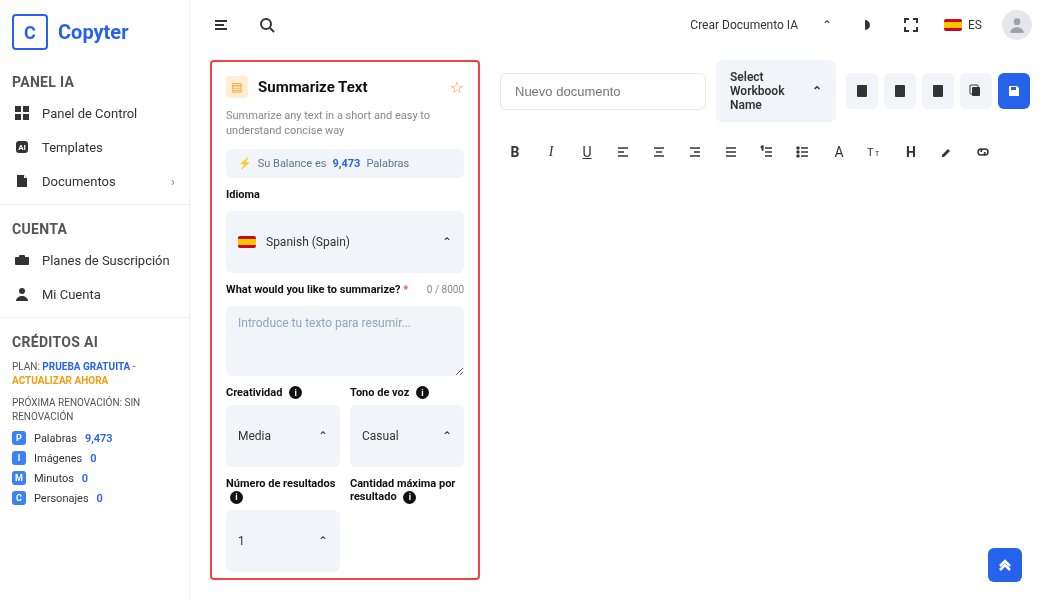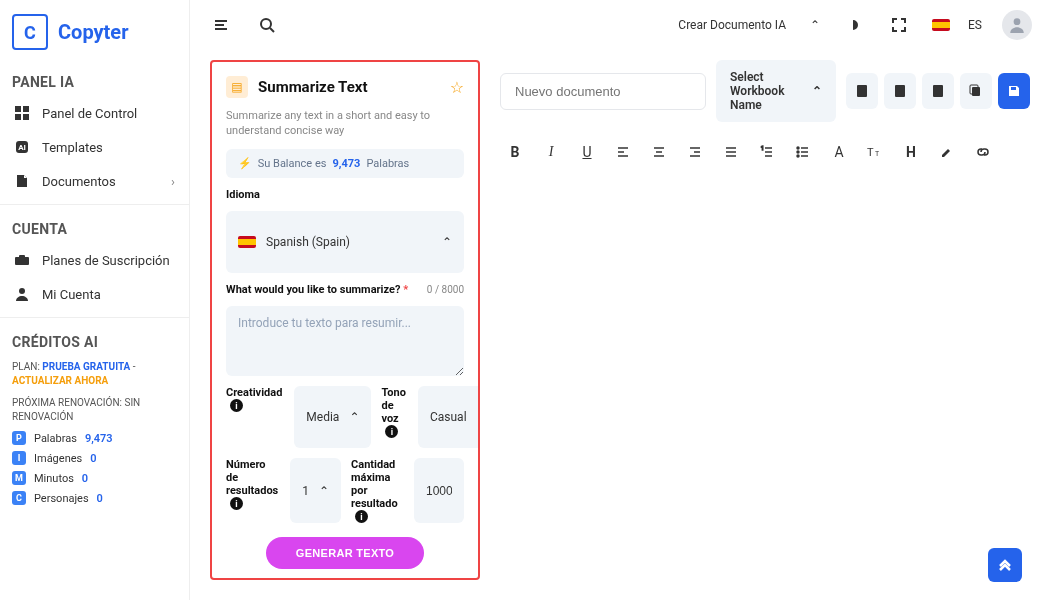--- a/index.html
+++ b/index.html
@@ -45,21 +45,21 @@
   .field-label { font-size: 11px; font-weight: 700; color: #111; }
   .field-label .req { color: #ef4444; }
   .field-label .info { display:inline-flex; width:13px;height:13px;border-radius:50%;background:#111;color:#fff;font-size:9px;align-items:center;justify-content:center;margin-left:4px; }
   .select-box { background: #f1f5f9; border-radius: 6px; padding: 24px 12px; display: flex; align-items: center; gap: 10px; cursor: pointer; font-size: 12px; }
   .select-box .chev { margin-left: auto; color: #333; font-size: 12px; }
   .label-row { display:flex; align-items:center; justify-content: space-between; }
   .counter { font-size: 10px; color: #888; }
   .textarea { background: #f1f5f9; border-radius: 6px; width: 100%; border: none; resize: vertical; padding: 10px 12px; font-size: 12px; font-family: inherit; min-height: 70px; color: #333; }
   .textarea::placeholder { color: #94a3b8; }
   .row2 { display: flex; gap: 10px; }
-  .row2 > div { flex: 1; display: flex; flex-direction: row; gap: 12px; }
+  .row2 > div { flex: 1; display: flex; flex-direction: column; gap: 6px; }
   .num-input { background: #f1f5f9; border-radius: 6px; padding: 10px 12px; font-size: 12px; border:none; width:100%; color:#333; }
   .gen-btn { background: #d946ef; color: #fff; border: none; border-radius: 999px; padding: 10px 30px; font-size: 11px; font-weight: 600; cursor: pointer; align-self: center; margin-top: 4px; letter-spacing: .3px; }
 
   .editor-panel { flex: 1; display: flex; flex-direction: column; }
   .editor-top { display: flex; gap: 10px; align-items: center; margin-bottom: 10px; }
   .doc-title-input { flex: 1; padding: 10px 14px; border: 1px solid #e5e7eb; border-radius: 6px; font-size: 13px; color: #ec4899; }
   .workbook-drop { background: #f1f5f9; border-radius: 6px; padding: 10px 14px; font-size: 12px; font-weight: 600; display:flex;align-items:center;gap:10px;cursor:pointer; }
   .editor-actions { display: flex; gap: 6px; }
   .action-btn { width: 32px; height: 36px; background: #f1f5f9; border-radius: 6px; display:flex;align-items:center;justify-content:center;color:#333;cursor:pointer;font-size:13px; }
   .action-btn.primary { background: #2563eb; color: #fff; }
@@ -200,21 +200,21 @@
       <span class="icon-btn">
         <svg width="16" height="16" viewBox="0 0 16 16" fill="currentColor">
             <path d="M8 1a7 7 0 100 14A7 7 0 018 1zm0 2a5 5 0 010 10z"></path>
           </svg>
       </span>
       <span class="icon-btn">
         <svg width="16" height="16" viewBox="0 0 16 16" fill="none" stroke="currentColor" stroke-width="2">
             <path d="M6 2H2v4M10 2h4v4M6 14H2v-4M10 14h4v-4"></path>
           </svg>
       </span>
-      <span class="top-doc-link" style="gap:18px;">
+      <span class="top-doc-link" style="gap:6px;">
         <span class="flag-es"></span>
         <span>ES</span>
       </span>
       <span class="avatar">
         <svg width="18" height="18" viewBox="0 0 16 16" fill="currentColor">
             <circle cx="8" cy="5" r="3"></circle>
             <path d="M2 15c0-3 3-5 6-5s6 2 6 5z"></path>
           </svg>
       </span>
     </div>
@@ -279,21 +279,20 @@
             </span>
             <div class="select-box">
               <span>1</span>
               <span class="chev">⌃</span>
             </div>
           </div>
           <div>
             <span class="field-label">
               <span>Cantidad máxima por resultado</span> <span class="info">i</span>
             </span>
-            <input class="num-input" value="1000" style="">
           </div>
         </div>
 
         <button class="gen-btn">GENERAR TEXTO</button>
       </div>
 
       <div class="editor-panel">
         <div class="editor-top">
           <input class="doc-title-input" placeholder="Nuevo documento" style="">
           <div class="workbook-drop">

